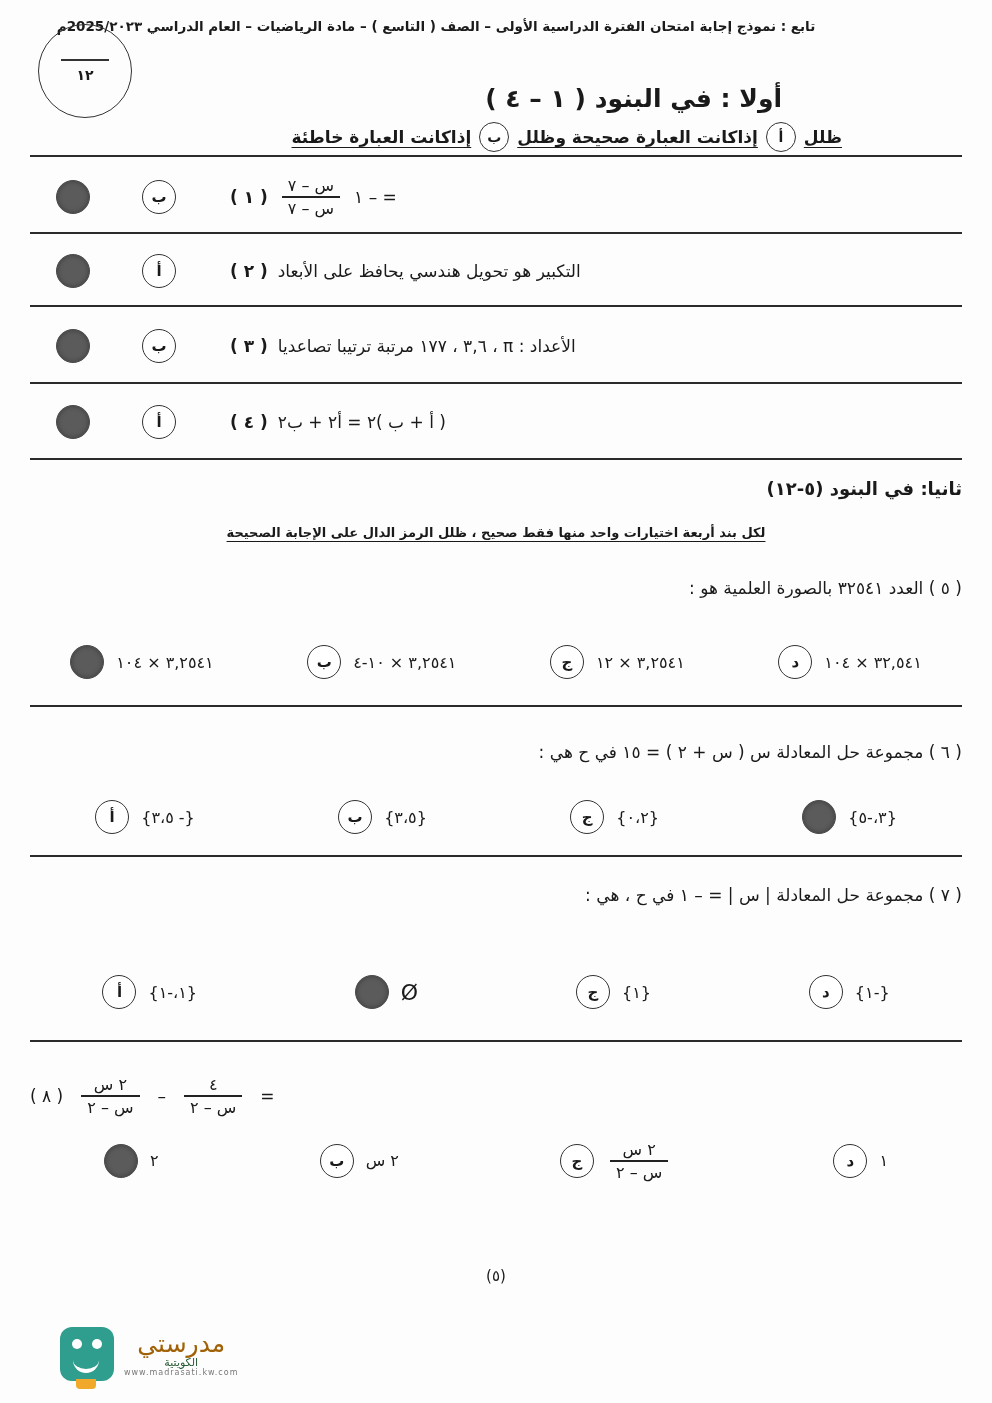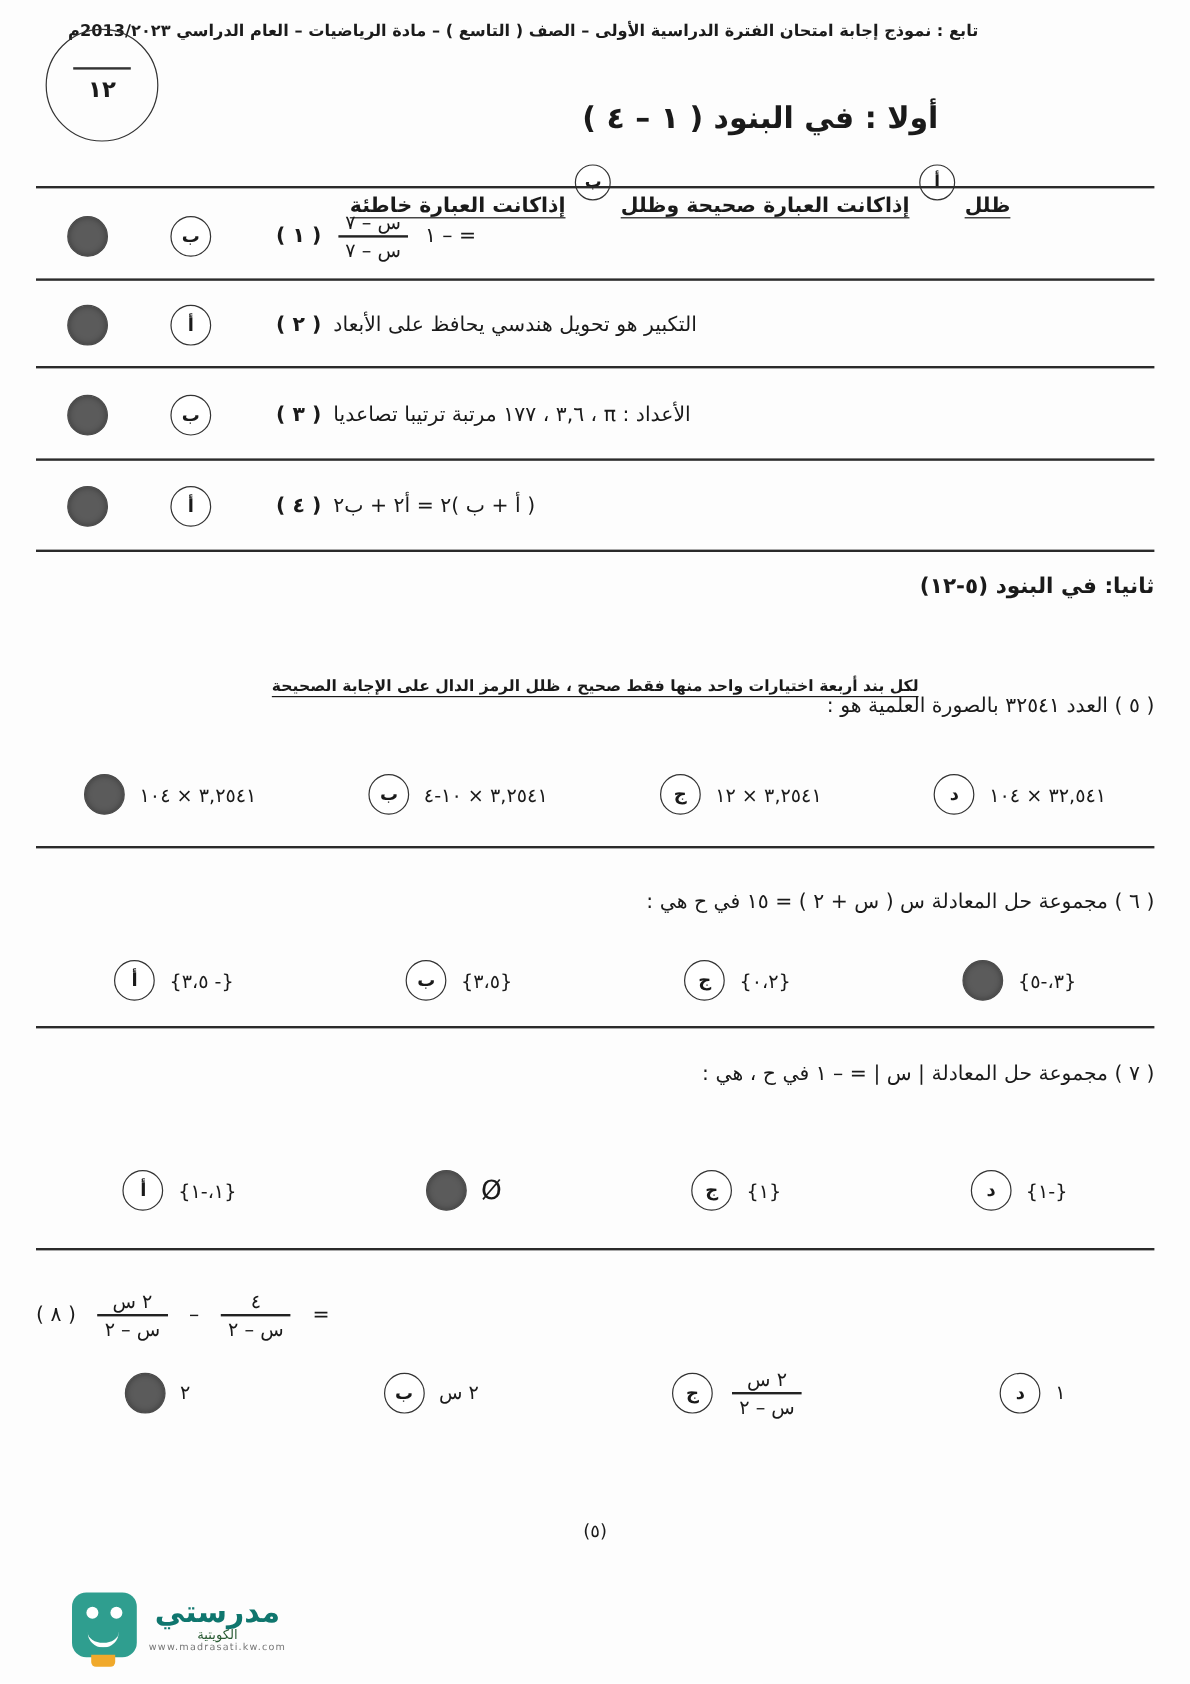--- a/index.html
+++ b/index.html
@@ -47,21 +47,21 @@
     align-items: center;
     justify-content: center;
   }
   .score-circle .bar {
     width: 48px;
     height: 1.6px;
     background: #333;
     margin-bottom: 6px;
   }
   .score-circle .den {
-    font-size: 19px;
+    font-size: 14px;
     font-weight: bold;
     text-align: right;
   }
 
   .q-box {
     position: absolute;
     top: 80px;
     right: 18px;
     border: 1.6px solid #222;
     padding: 5px 14px 7px 14px;
@@ -80,21 +80,21 @@
     position: absolute;
     top: 122px;
     right: 150px;
     font-size: 17px;
     font-weight: bold;
     display: flex;
     align-items: center;
     gap: 8px;
     direction: rtl;
   }
-  .u { text-decoration: underline; text-underline-offset: 4px; margin-top: 40px; }
+  .u { text-decoration: underline; text-underline-offset: 4px; }
 
   
   .bub {
     display: inline-flex;
     align-items: center;
     justify-content: center;
     width: 34px;
     height: 34px;
     border: 1.4px solid #333;
     border-radius: 50%;
@@ -222,22 +222,22 @@
     bottom: 22px;
     left: 60px;
     display: flex;
     flex-direction: row;
     align-items: center;
     gap: 10px;
   }
   .logo-text { text-align: center; line-height: 1.1; }
   .logo-main {
     font-size: 25px;
-    font-weight: bold;
-    color: #0f766e;
+    font-weight: normal;
+    color: #a16207;
     letter-spacing: -.5px;
   }
   .logo-sub { font-size: 11px; color: #2a5b34; }
   .logo-url { font-size: 8px; color: #777; letter-spacing: 1px; }
   .logo-mark {
     width: 54px; height: 54px;
     background: #2f9e8f;
     border-radius: 12px;
     position: relative;
   }
@@ -264,21 +264,21 @@
     width: 20px; height: 10px;
     background: #f0a92b;
     border-radius: 0 0 4px 4px;
   }
 </style>
 </head>
 <body>
 
 <div class="page">
 
-  <div class="header-line">تابع : نموذج إجابة امتحان الفترة الدراسية الأولى – الصف ( التاسع ) – مادة الرياضيات – العام الدراسي 2013/٢٠٢٣م</div>
+  <div class="header-line">تابع : نموذج إجابة امتحان الفترة الدراسية الأولى – الصف ( التاسع ) – مادة الرياضيات – العام الدراسي 2025/٢٠٢٣م</div>
 
   <div class="score-circle">
     <div class="bar"></div>
     <div class="den">١٢</div>
   </div>
 
   <div class="first-line">أولا : في البنود ( ١ – ٤ )</div>
 
   <div class="shade-line">
     <span class="u">ظلل</span>

